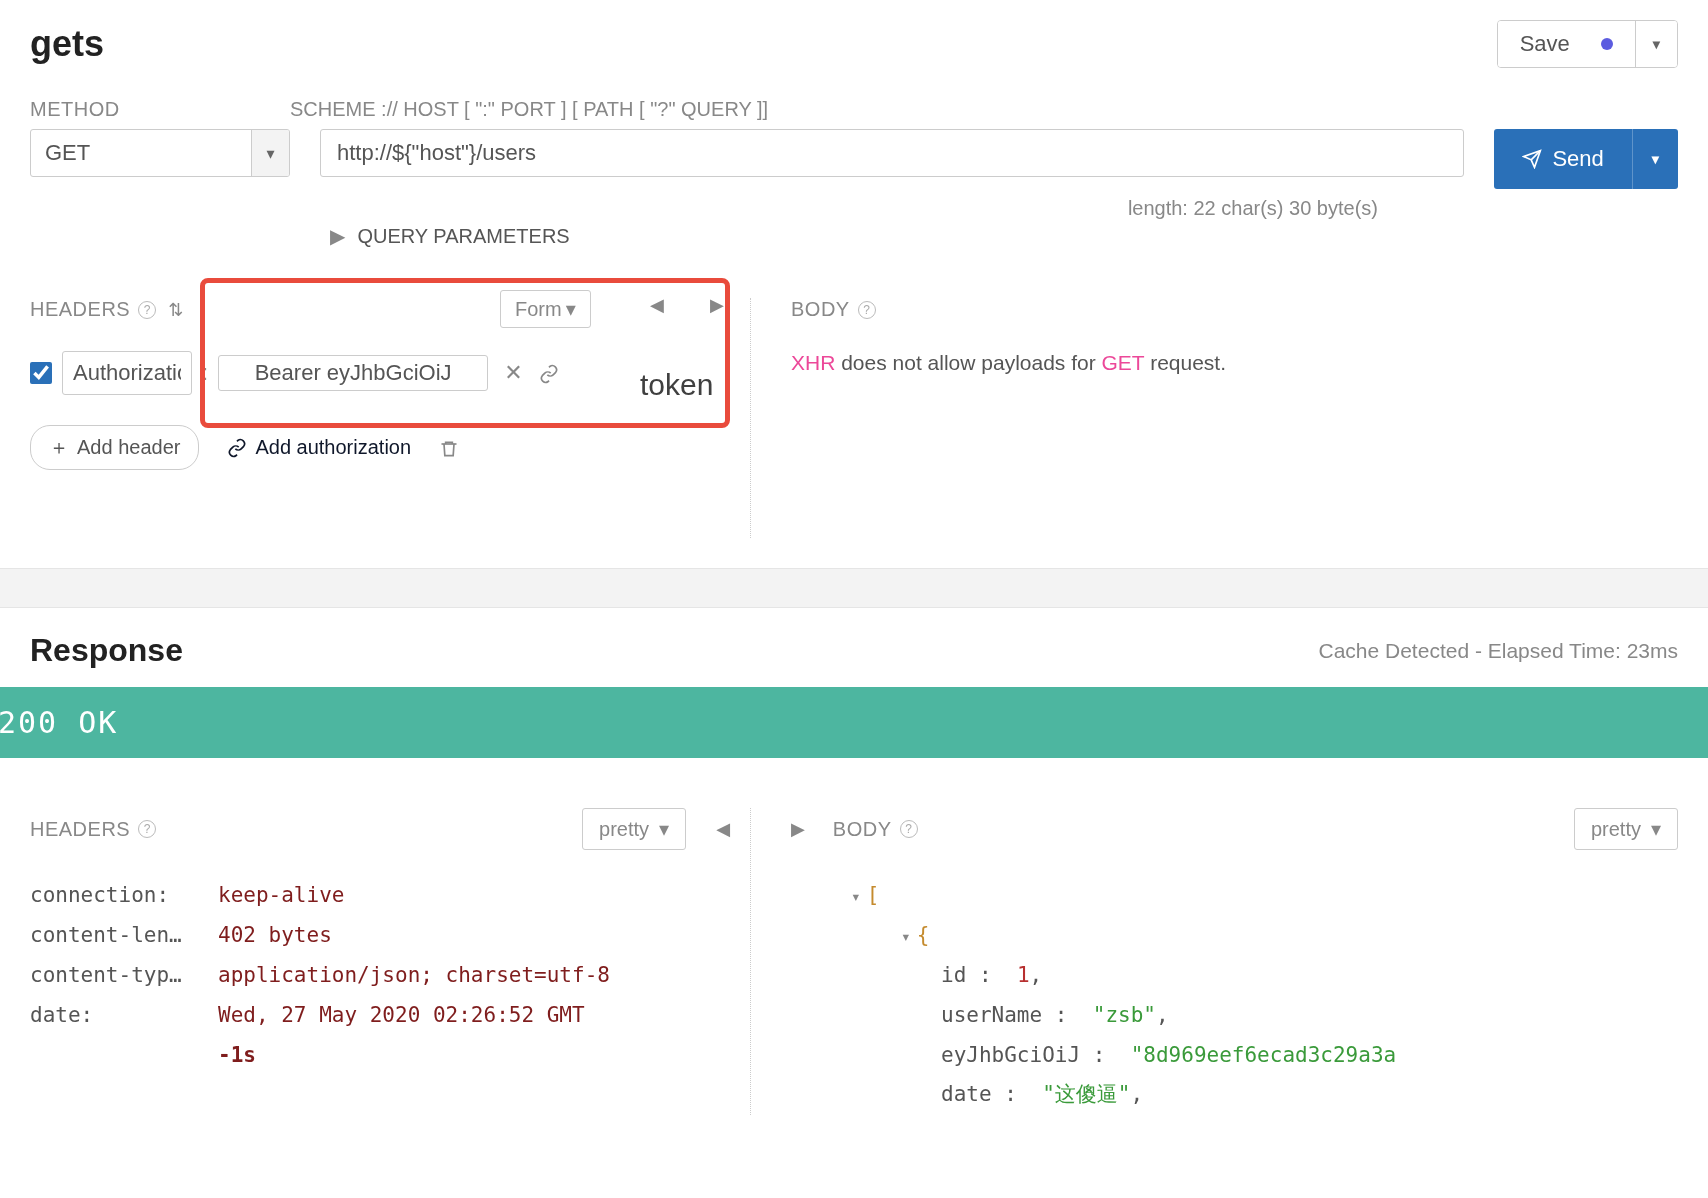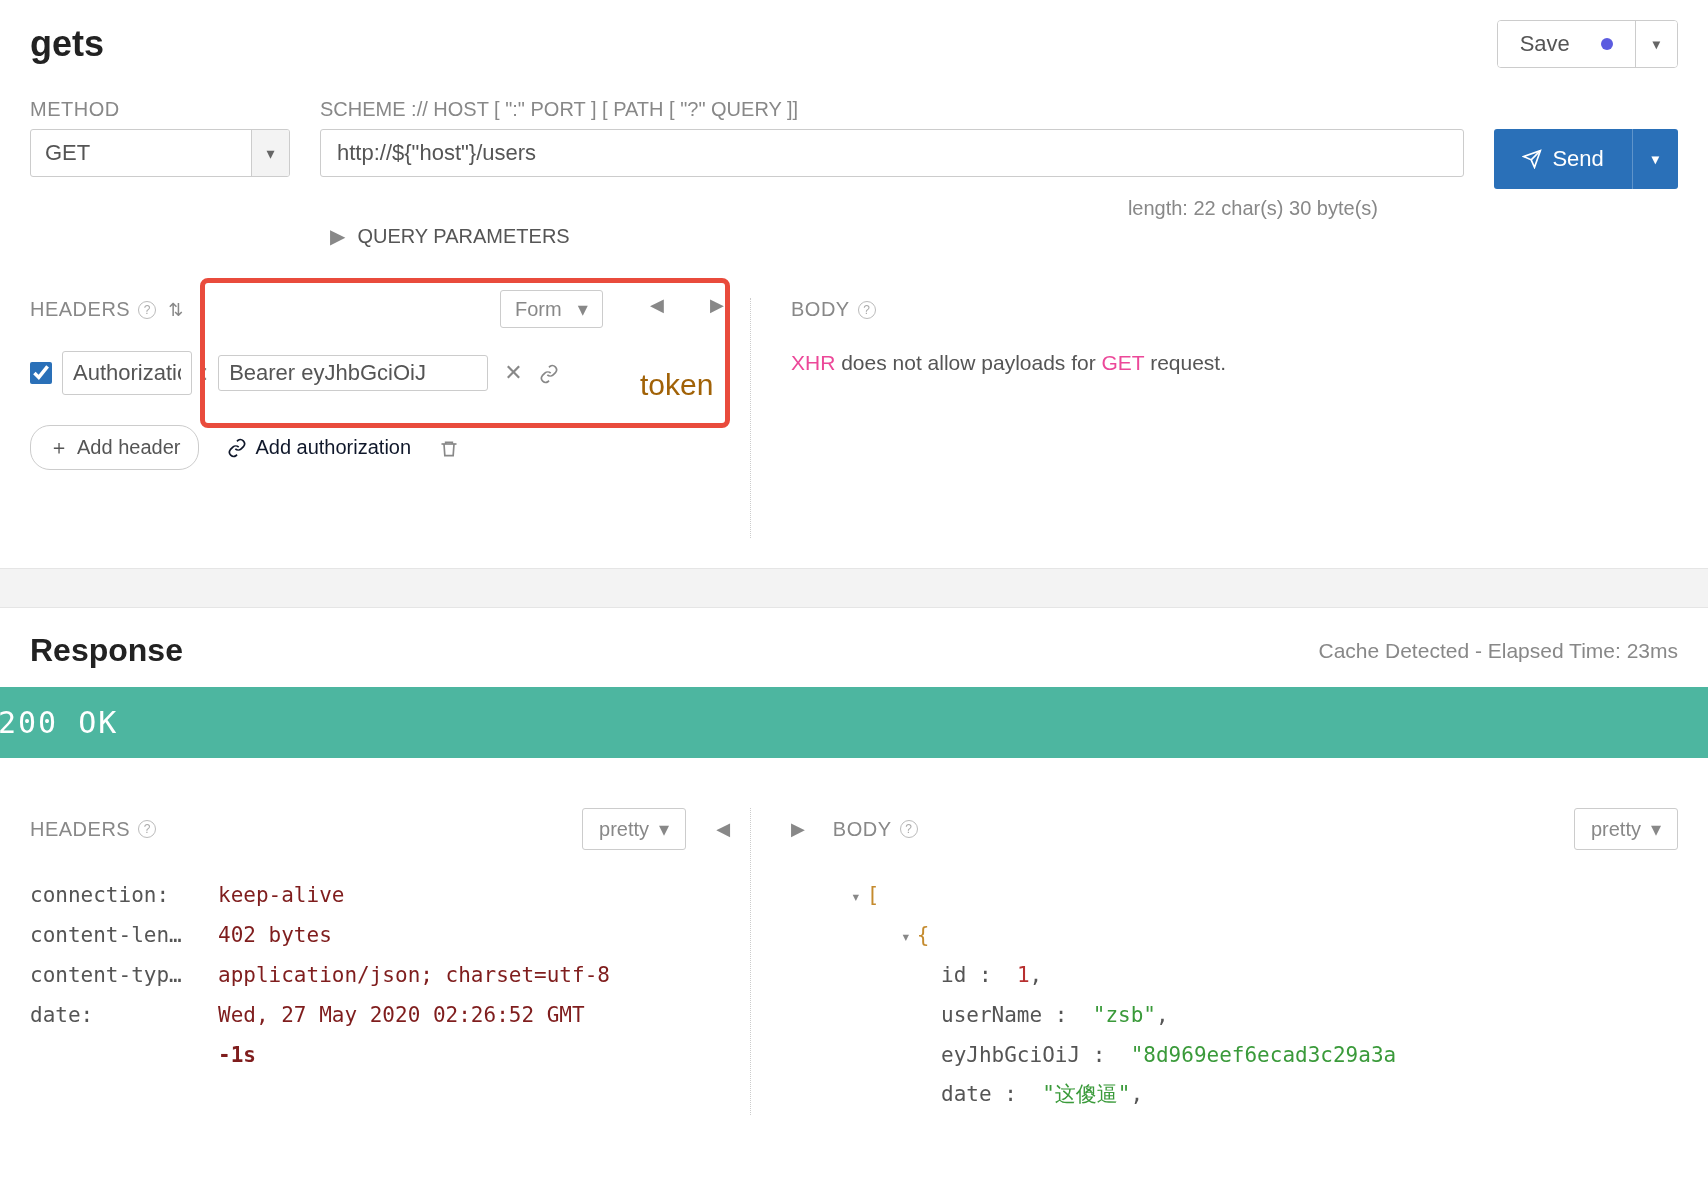--- a/index.html
+++ b/index.html
@@ -6,21 +6,21 @@
   html, body { width: 1708px; font-family: -apple-system, BlinkMacSystemFont, "Segoe UI", Helvetica, Arial, sans-serif; color: #555; background: #fff; }
   .wrap { padding: 20px 30px 0 30px; }
 
   .title-row { display: flex; justify-content: space-between; align-items: center; margin-bottom: 30px; }
   .title { font-size: 36px; font-weight: 700; color: #222; }
   .save-group { display: flex; border: 1px solid #ccc; border-radius: 4px; overflow: hidden; }
   .save-btn { background: #fff; border: none; padding: 10px 22px; font-size: 22px; color: #555; display: flex; align-items: center; gap: 31px; cursor: pointer; }
   .dot { width: 12px; height: 12px; border-radius: 50%; background: #5c5ce0; display: inline-block; }
   .save-caret { background: #fff; border: none; border-left: 1px solid #ccc; padding: 0 14px; cursor: pointer; color: #666; }
 
-  .labels-row { display: flex; gap: 30px; margin-bottom: 8px; }
+  .labels-row { display: flex; margin-bottom: 8px; }
   .method-label { width: 260px; font-size: 20px; color: #888; letter-spacing: 0.5px; }
   .url-label { font-size: 20px; color: #888; flex: 1; }
 
   .inputs-row { display: flex; gap: 30px; align-items: stretch; margin-bottom: 8px; }
   .method-select { width: 260px; display: flex; border: 1px solid #ccc; border-radius: 3px; overflow: hidden; height: 48px; }
   .method-val { flex: 1; padding: 8px 14px; font-size: 22px; color: #555; display: flex; align-items: center; }
   .method-caret { width: 38px; background: #f3f3f3; border-left: 1px solid #ccc; display: flex; align-items: center; justify-content: center; color: #666; cursor: pointer; }
   .url-input { flex: 1; border: 1px solid #ccc; border-radius: 3px; padding: 8px 16px; font-size: 22px; color: #555; height: 48px; }
   .send-group { display: flex; border-radius: 3px; overflow: hidden; height: 60px; }
   .send-btn { background: #2a70b8; color: #fff; border: none; padding: 0 28px; font-size: 22px; display: flex; align-items: center; gap: 10px; cursor: pointer; }
@@ -32,34 +32,34 @@
   .tri { color: #888; }
 
   .mid-row { display: flex; gap: 0; }
   .mid-left { width: 720px; position: relative; }
   .mid-right { flex: 1; padding-left: 40px; border-left: 1px dotted #ccc; min-height: 240px; }
 
   .headers-label-row { display: flex; align-items: center; gap: 8px; margin-bottom: 30px; position: relative; }
   .sec-label { font-size: 20px; color: #888; letter-spacing: 0.5px; }
   .help-q { display:inline-flex; width:18px; height:18px; border:1px solid #bbb; border-radius:50%; font-size:12px; color:#aaa; align-items:center; justify-content:center; }
   .sort-icon { color:#888; font-size:18px; margin-left:4px; }
-  .form-dd { border:1px solid #ccc; border-radius:3px; padding:6px 14px; font-size:20px; color:#888; display:flex; align-items:center; gap:16px; background:#fff; cursor:pointer; position:absolute; left:470px; top:-8px; }
+  .form-dd { border:1px solid #ccc; border-radius:3px; padding:6px 14px; font-size:20px; color:#888; display:flex; align-items:center; gap:4px; background:#fff; cursor:pointer; position:absolute; left:470px; top:-8px; }
   .coll-left { position:absolute; left:620px; top:-4px; color:#888; font-size:18px; cursor:pointer; }
   .coll-right { position:absolute; left:680px; top:-4px; color:#888; font-size:18px; cursor:pointer; }
 
   .header-row { display:flex; align-items:center; gap:10px; margin-bottom: 30px; position: relative; }
   .chk { width:22px; height:22px; accent-color:#2a70b8; }
   .hname { border:1px solid #ccc; border-radius:3px; padding:8px 10px; font-size:22px; width:130px; color:#555; }
   .colon { font-size:22px; color:#888; }
-  .hval { border:1px solid #ccc; border-radius:3px; padding:4px 10px; font-size:22px; width:270px; color:#555; }
+  .hval { border:1px solid #ccc; border-radius:3px; padding:4px 10px; font-size:22px; width:270px; color:#555;text-align:center; }
   .x-btn { background:none; border:none; font-size:22px; color:#888; cursor:pointer; padding:0 6px; }
   .link-icon { color:#888; font-size:18px; }
 
   .redbox { position:absolute; border:5px solid #e94b3c; border-radius:8px; pointer-events:none; }
-  .token-annot { position:absolute; color:#a16207; font-size:30px; font-weight:500; }
+  .token-annot { position:absolute; color:#404040; font-size:30px; font-weight:500; }
 
   .below-row { display:flex; align-items:center; gap:28px; }
   .pill-btn { border:1px solid #ccc; border-radius:20px; padding:8px 18px; font-size:20px; color:#555; background:#fff; display:flex; align-items:center; gap:8px; cursor:pointer; }
   .ghost-btn { color:#0f172a; font-size:20px; display:flex; align-items:center; gap:8px; cursor:pointer; }
   .trash { color:#888; font-size:20px; cursor:pointer; }
 
   .body-label-row { display:flex; align-items:center; gap:8px; margin-bottom:30px; }
   .body-msg { font-size:21px; color:#555; }
   .body-msg .link { color:#ec4899; }
 

